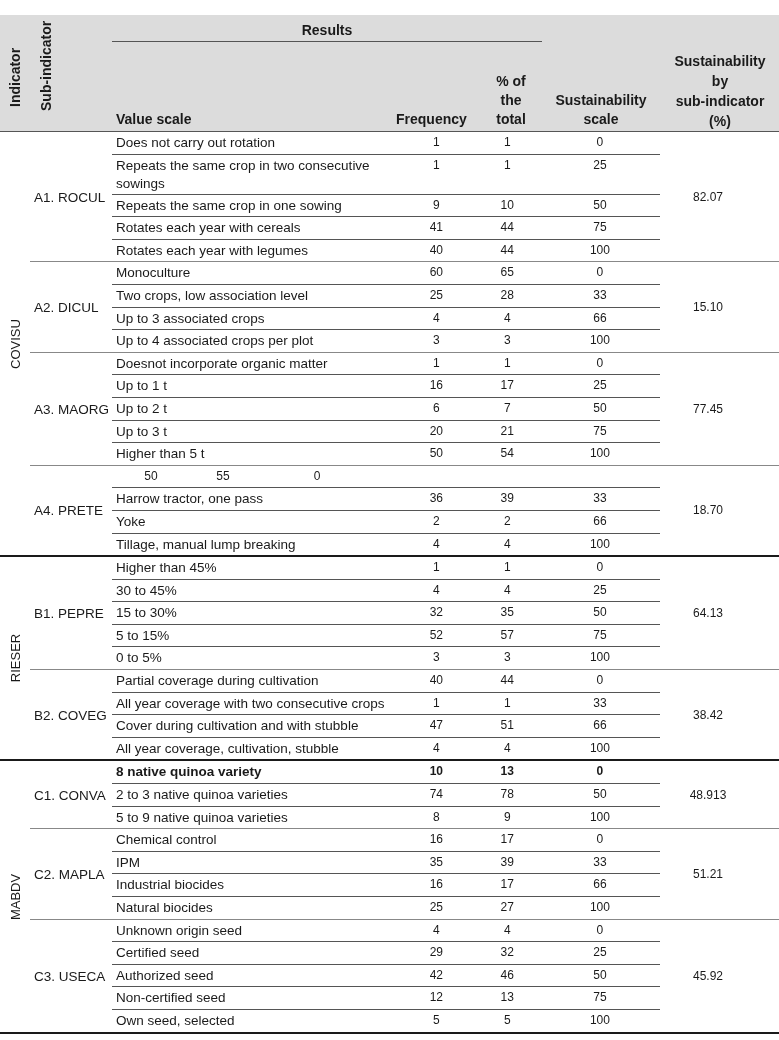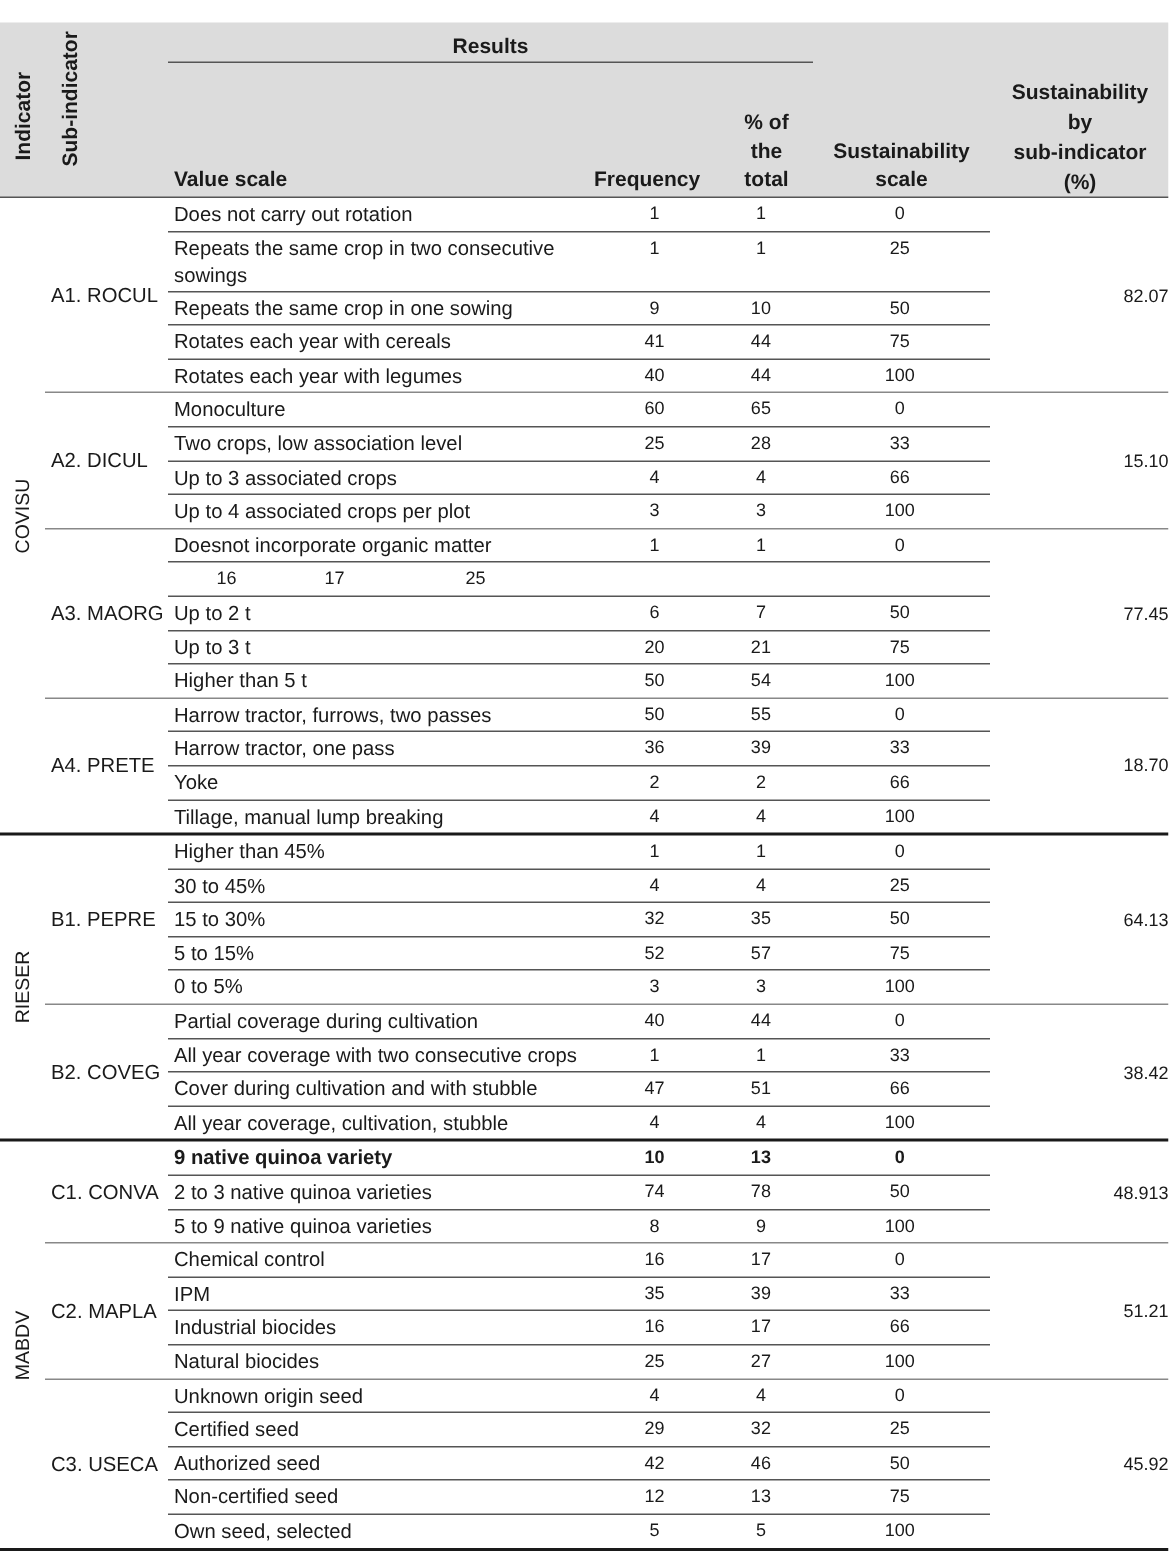--- a/index.html
+++ b/index.html
@@ -13,21 +13,21 @@
   .center { text-align: center; }
 
   .tbody { position: relative; }
   .ind-block { position: relative; border-bottom: 2px solid #1a1a1a; }
   .ind-label { position: absolute; left: 0; width: 30px; top: 0; bottom: 0; }
   .ind-label span { position: absolute; left: 50%; top: 50%; transform: translate(-50%,-50%) rotate(-90deg);
                     font-size: 13px; white-space: nowrap; }
   .sub-block { position: relative; margin-left: 30px; border-bottom: 1px solid #888; }
   .sub-block:last-child { border-bottom: none; }
   .sub-label { position: absolute; left: 4px; top: 50%; transform: translateY(-50%); font-size: 13.5px; width: 78px; white-space: nowrap; }
-  .sub-total { position: absolute; right: 0; width: 118px; top: 50%; transform: translateY(-50%); font-size: 12px; text-align: right; }
+  .sub-total { position: absolute; right: 12px; width: 118px; top: 50%; transform: translateY(-50%); font-size: 12px; text-align: center; }
   .rows { margin-left: 82px; width: 548px; }
   .row { display: flex; border-bottom: 1px solid #555; min-height: 21.6px; align-items: flex-start; }
   .row:last-child { border-bottom: none; }
   .row .vs { width: 282px; padding: 2px 4px 1px 4px; font-size: 13.5px; line-height: 18px; }
   .row .num { font-size: 12px; padding-top: 3px; text-align: center; }
   .row .fq { width: 78px; }
   .row .pc { width: 66px; }
   .row .ss { width: 122px; }
   .row.bold .vs, .row.bold .num { font-weight: bold; }
 </style>
@@ -134,20 +134,21 @@
           <div class="sub-label">A3. MAORG</div>
           <div class="sub-total">77.45</div>
           <div class="rows">
             <div class="row">
               <div class="vs">Doesnot incorporate organic matter</div>
               <div class="num fq">1</div>
               <div class="num pc">1</div>
               <div class="num ss">0</div>
             </div>
             <div class="row">
+              <div class="vs">Up to 1 t</div>
               <div class="num fq">16</div>
               <div class="num pc">17</div>
               <div class="num ss">25</div>
             </div>
             <div class="row">
               <div class="vs">Up to 2 t</div>
               <div class="num fq">6</div>
               <div class="num pc">7</div>
               <div class="num ss">50</div>
             </div>
@@ -163,21 +164,20 @@
               <div class="num pc">54</div>
               <div class="num ss">100</div>
             </div>
           </div>
         </div>
         <div class="sub-block">
           <div class="sub-label">A4. PRETE</div>
           <div class="sub-total">18.70</div>
           <div class="rows">
             <div class="row">
-              <div class="vs">Harrow tractor, furrows, two passes</div>
               <div class="num fq">50</div>
               <div class="num pc">55</div>
               <div class="num ss">0</div>
             </div>
             <div class="row">
               <div class="vs">Harrow tractor, one pass</div>
               <div class="num fq">36</div>
               <div class="num pc">39</div>
               <div class="num ss">33</div>
             </div>
@@ -269,21 +269,21 @@
       </div>
       <div class="ind-block">
         <div class="ind-label">
           <span>MABDV</span>
         </div>
         <div class="sub-block">
           <div class="sub-label">C1. CONVA</div>
           <div class="sub-total">48.913</div>
           <div class="rows">
             <div class="row bold">
-              <div class="vs">9 native quinoa variety</div>
+              <div class="vs">8 native quinoa variety</div>
               <div class="num fq">10</div>
               <div class="num pc">13</div>
               <div class="num ss">0</div>
             </div>
             <div class="row">
               <div class="vs">2 to 3 native quinoa varieties</div>
               <div class="num fq">74</div>
               <div class="num pc">78</div>
               <div class="num ss">50</div>
             </div>

